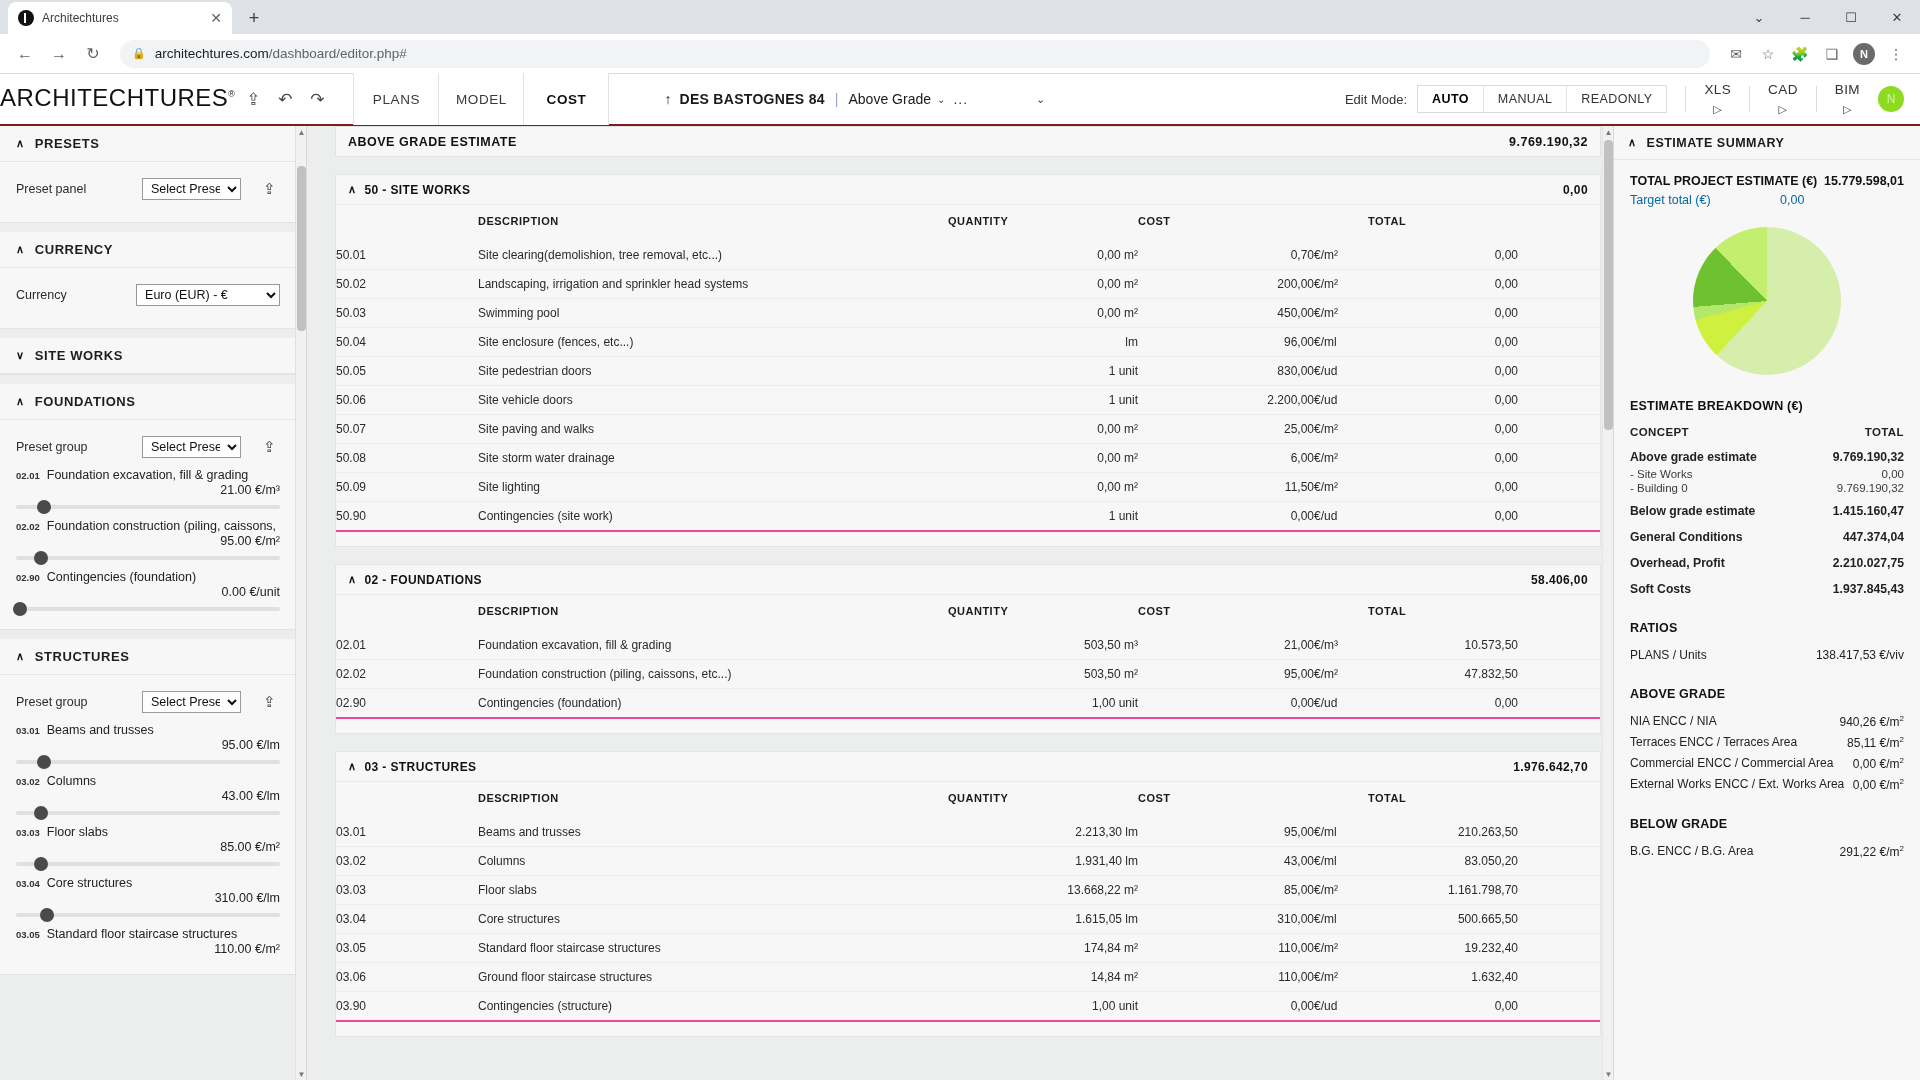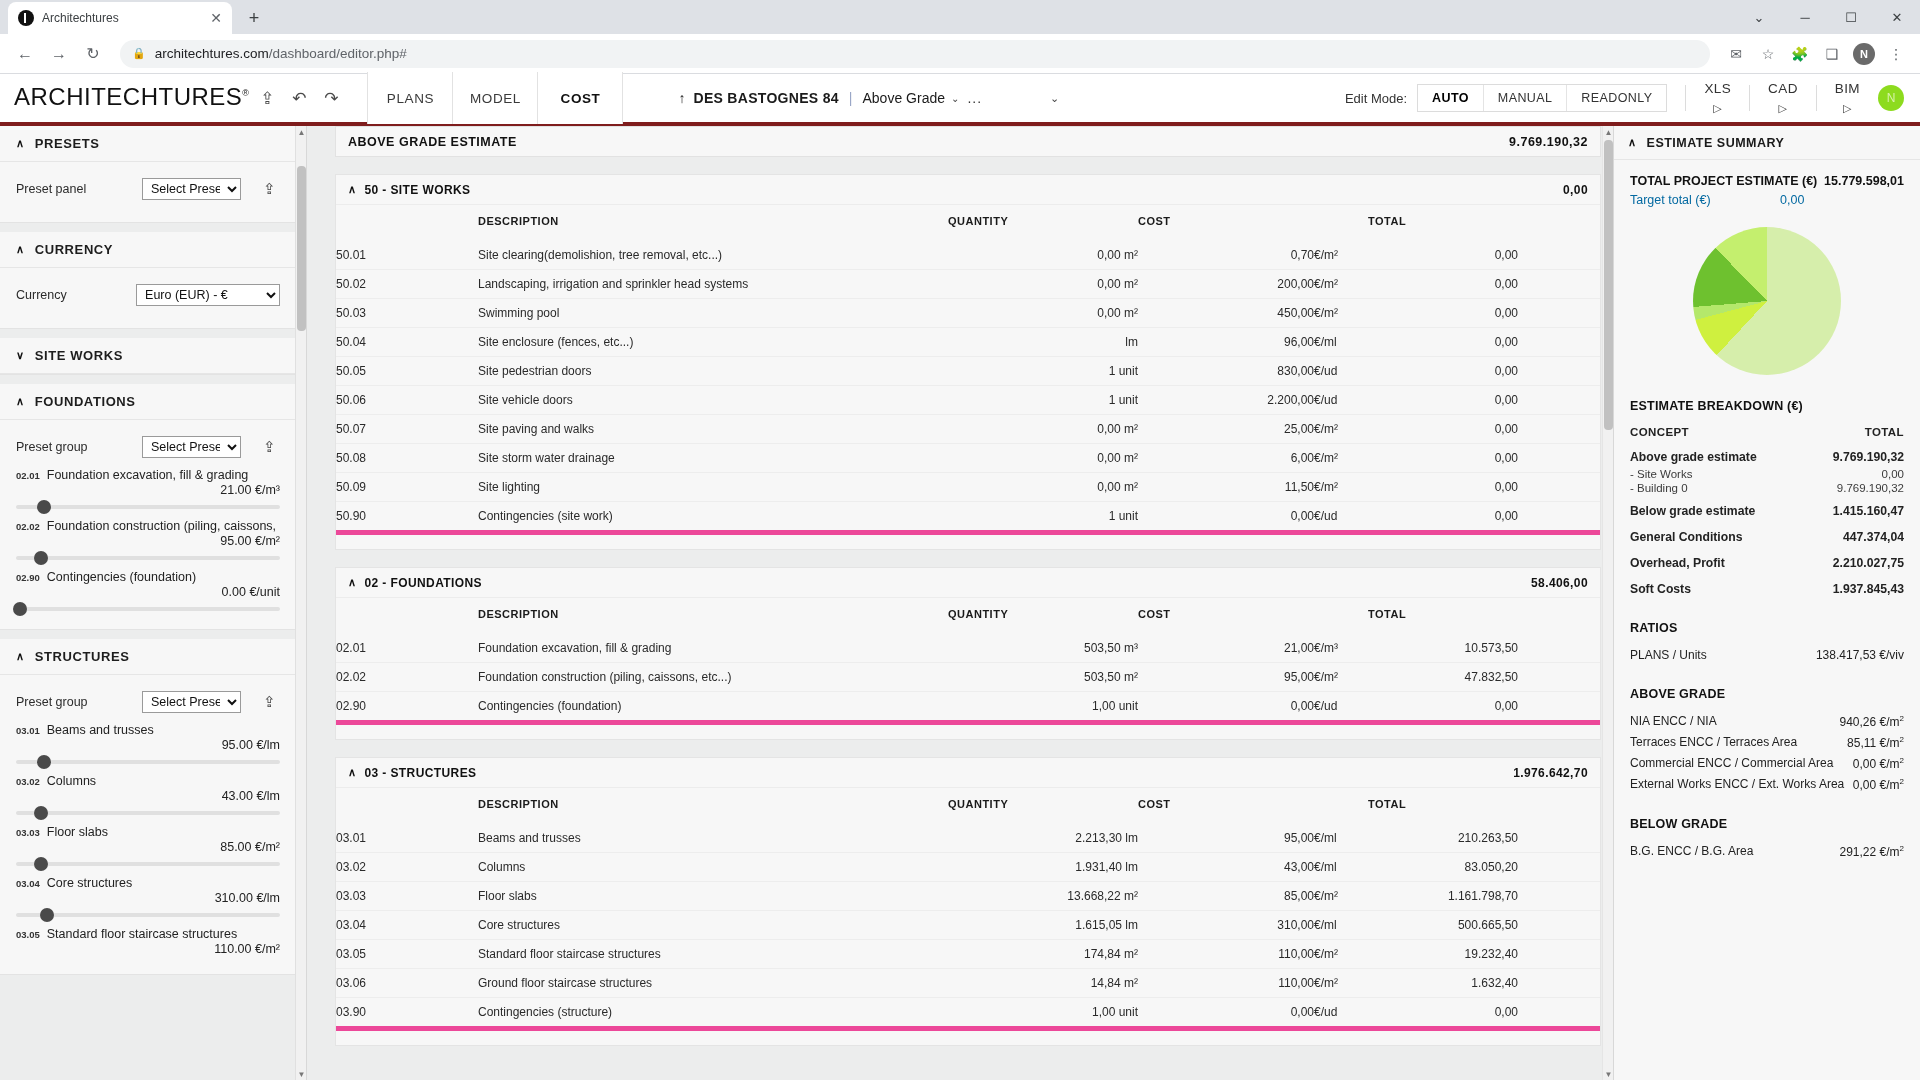--- a/index.html
+++ b/index.html
@@ -69,21 +69,21 @@
   }
   .profile-dot {
     width: 22px; height: 22px; border-radius: 50%; background: #6a6a6a;
     color: #fff; font-size: 11px; display: flex; align-items: center;
     justify-content: center; font-weight: bold;
   }
 
   
   .app-header {
     height: 52px; background: #fff; display: flex; align-items: center;
-    border-bottom: 4px solid #7f1d1d; padding-left: 14px;
+    border-bottom: 2px solid #7f1d1d; 
   }
   .logo {
     font-size: 24px; letter-spacing: 0.5px; color: #111;
     font-family: "Liberation Sans", sans-serif; font-weight: 300;
     white-space: nowrap; position: relative; top: -1px;
   }
   .logo sup { font-size: 9px; vertical-align: super; }
   .hdr-icon {
     width: 28px; height: 40px; display: flex; align-items: center;
     justify-content: center; color: #4a4a4a; font-size: 17px; margin-left: 4px;
@@ -224,21 +224,21 @@
   th.c-cost { width: 176px; text-align: right; padding-right: 62px; }
   td.c-cost { width: 176px; text-align: right; padding-right: 8px; }
   td.c-unit { width: 54px; text-align: left; padding-left: 8px; }
   th.c-unit { width: 54px; }
   th.c-total, td.c-total { width: 150px; text-align: right; }
   th.c-pad, td.c-pad { width: auto; }
   table.cost tbody td {
     font-size: 12px; color: #2a2a2a; padding: 7px 0;
     border-bottom: 1px solid #ededed;
   }
-  table.cost tbody tr:last-child td { border-bottom: 5px solid #ec4899; }
+  table.cost tbody tr:last-child td { border-bottom: 2px solid #ec4899; }
   .group-foot { height: 14px; }
 
   .main-scrollbar {
     position: absolute; right: 0; top: 0; width: 11px; height: 100%;
     background: #f1f1f1; border-left: 1px solid #e5e5e5;
   }
 
   
   .rightpanel {
     width: 307px; flex: 0 0 307px; background: #f7f7f7;

